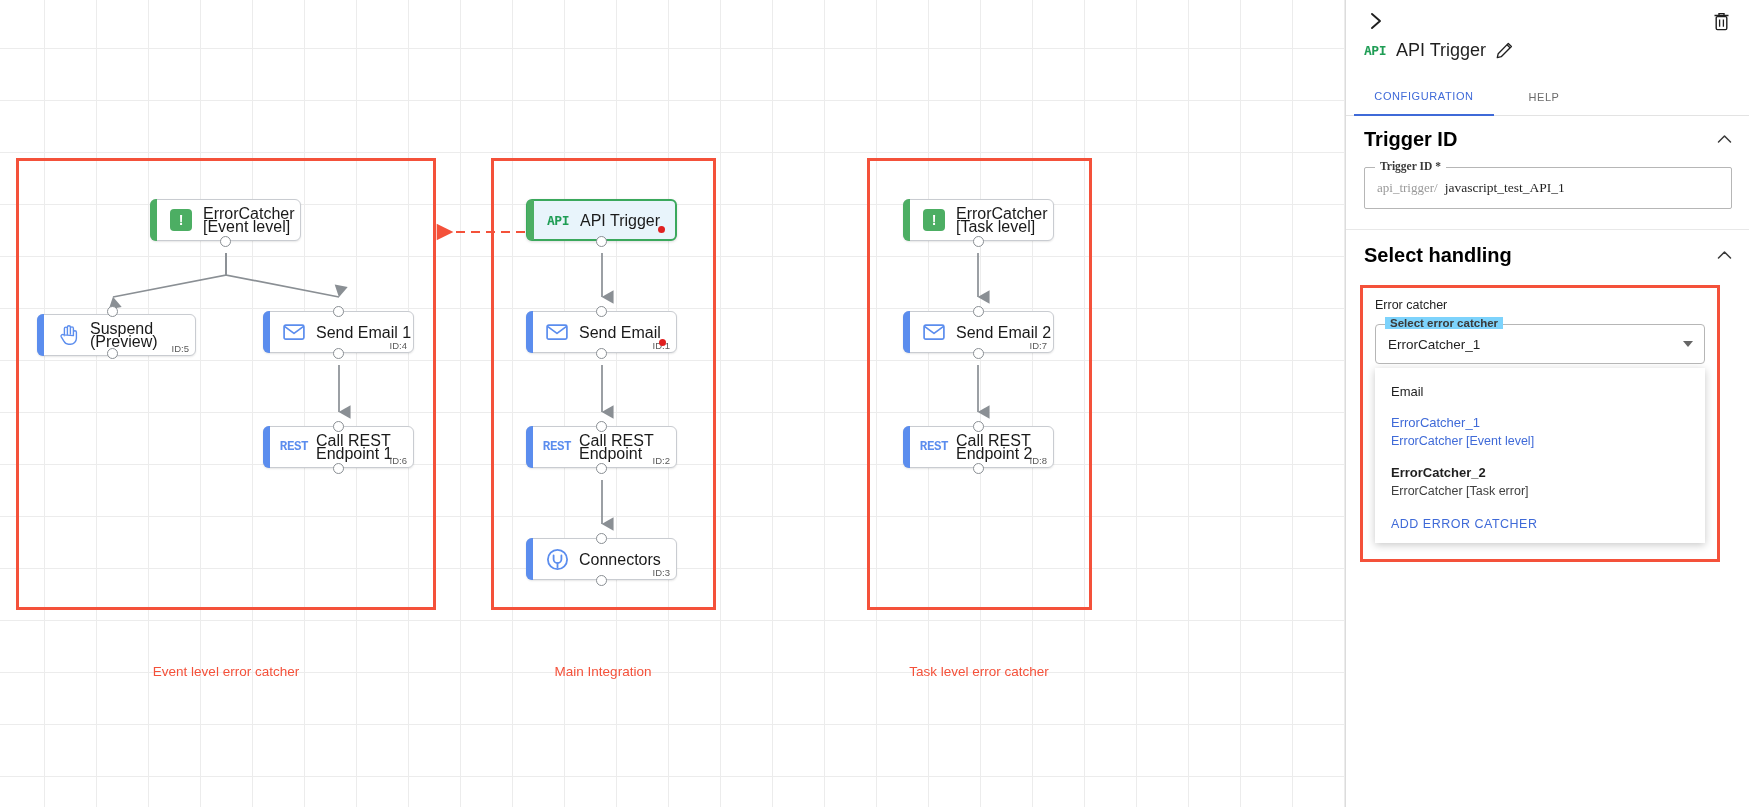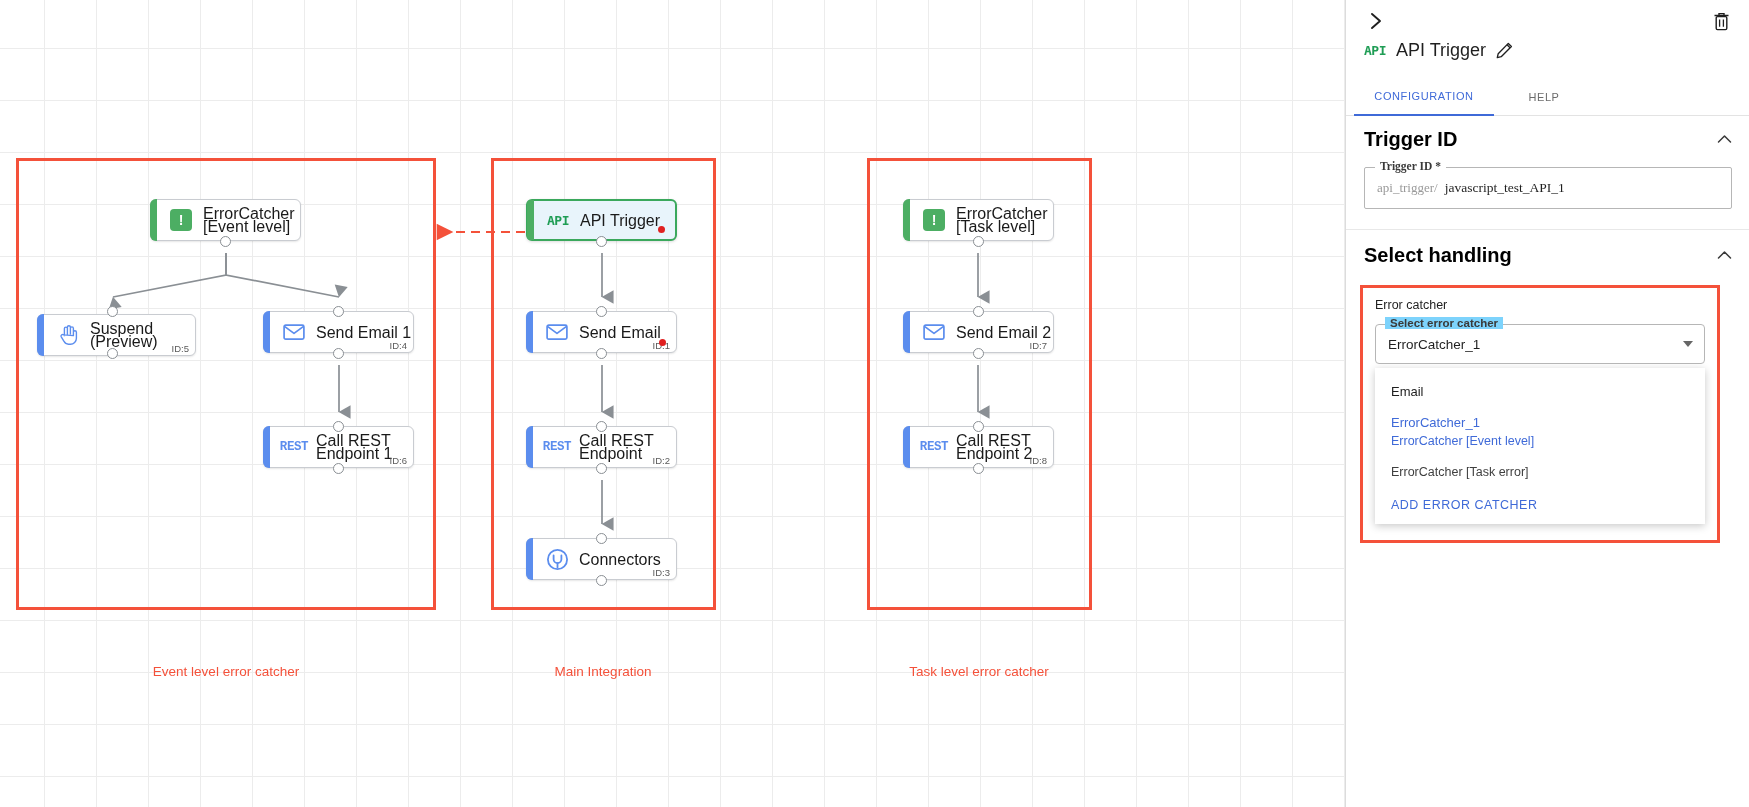--- a/index.html
+++ b/index.html
@@ -521,20 +521,21 @@
 
       <div class="menu" id="ec-menu">
           <div class="menu-item">
             <div class="m1">Email</div>
           </div>
           <div class="menu-item sel">
             <div class="m1">ErrorCatcher_1</div>
             <div class="m2">ErrorCatcher [Event level]</div>
           </div>
           <div class="menu-item">
+            <div class="m1 bold">ErrorCatcher_2</div>
             <div class="m2">ErrorCatcher [Task error]</div>
           </div>
           <div class="menu-action">ADD ERROR CATCHER</div>
         </div>
     </div>
 
   </div>
 </div>
 
 </body></html>

